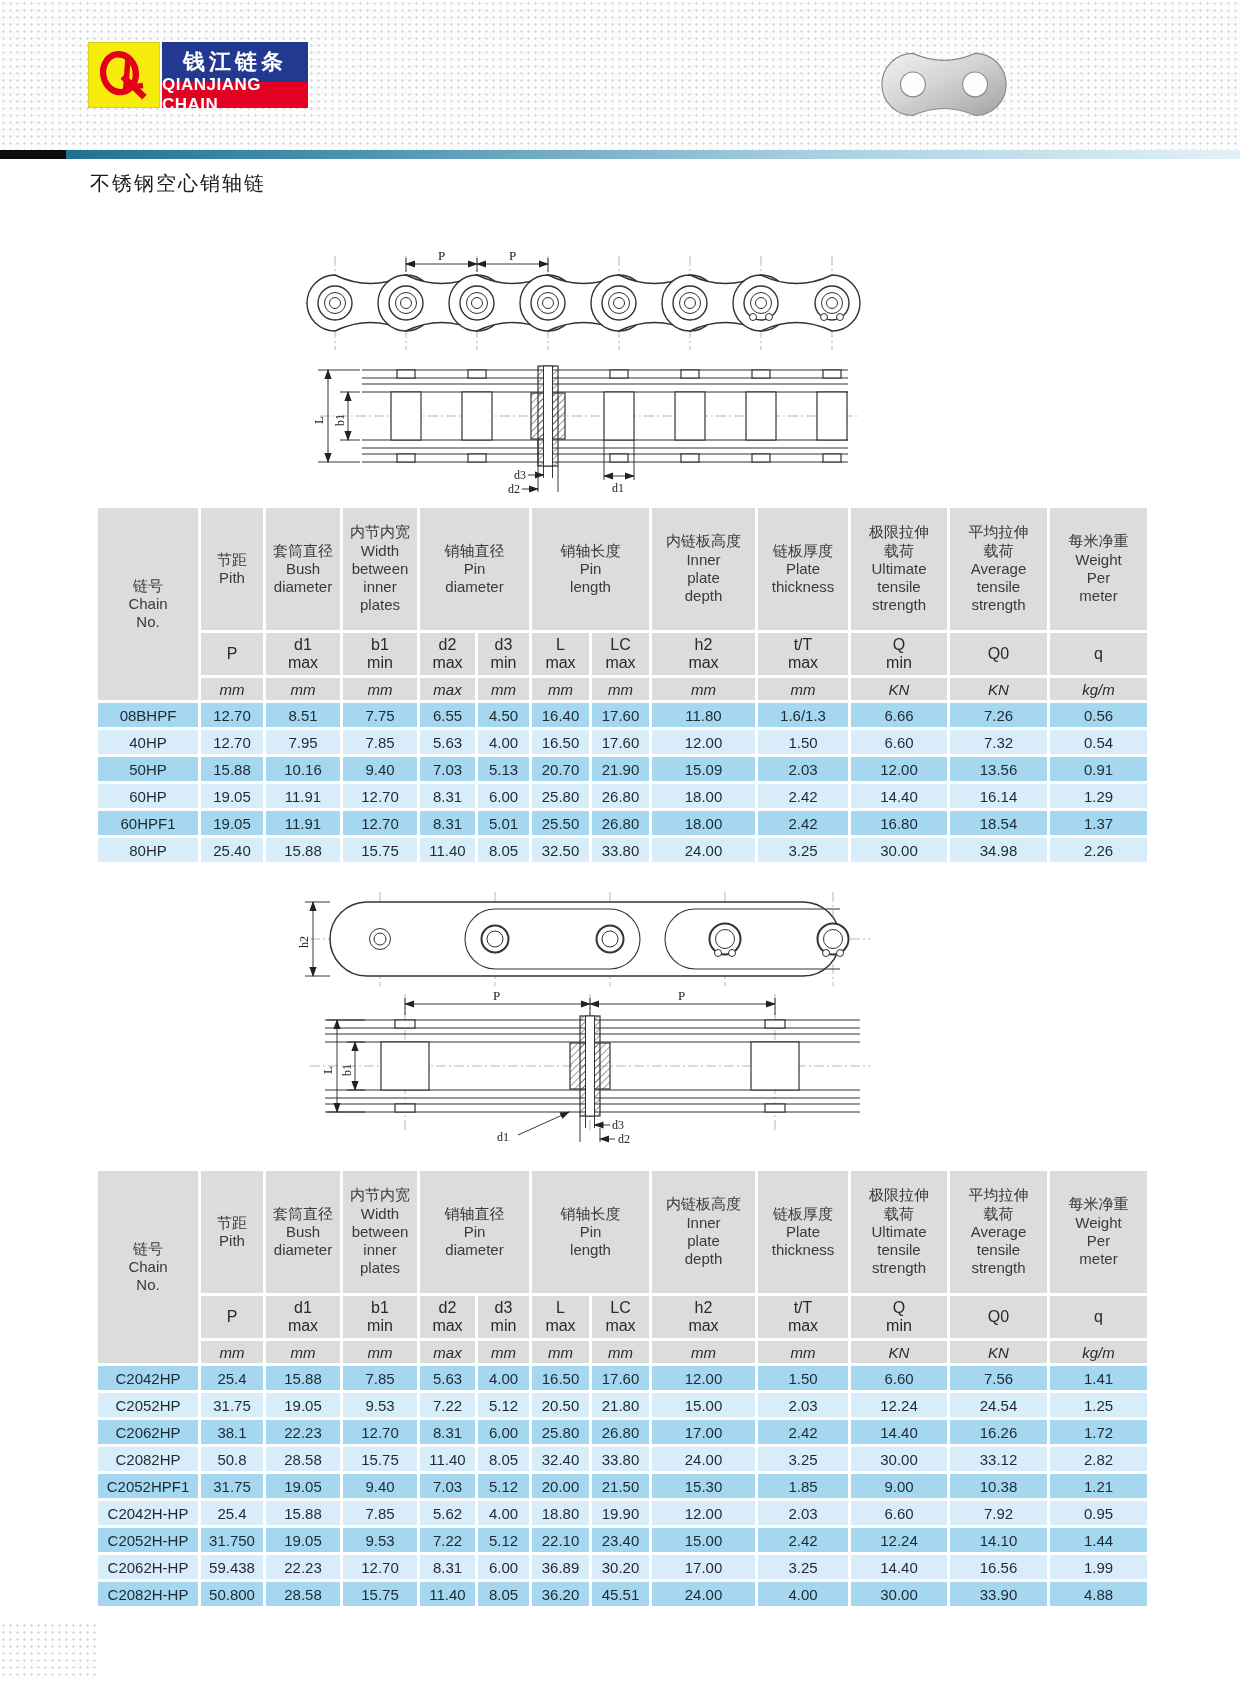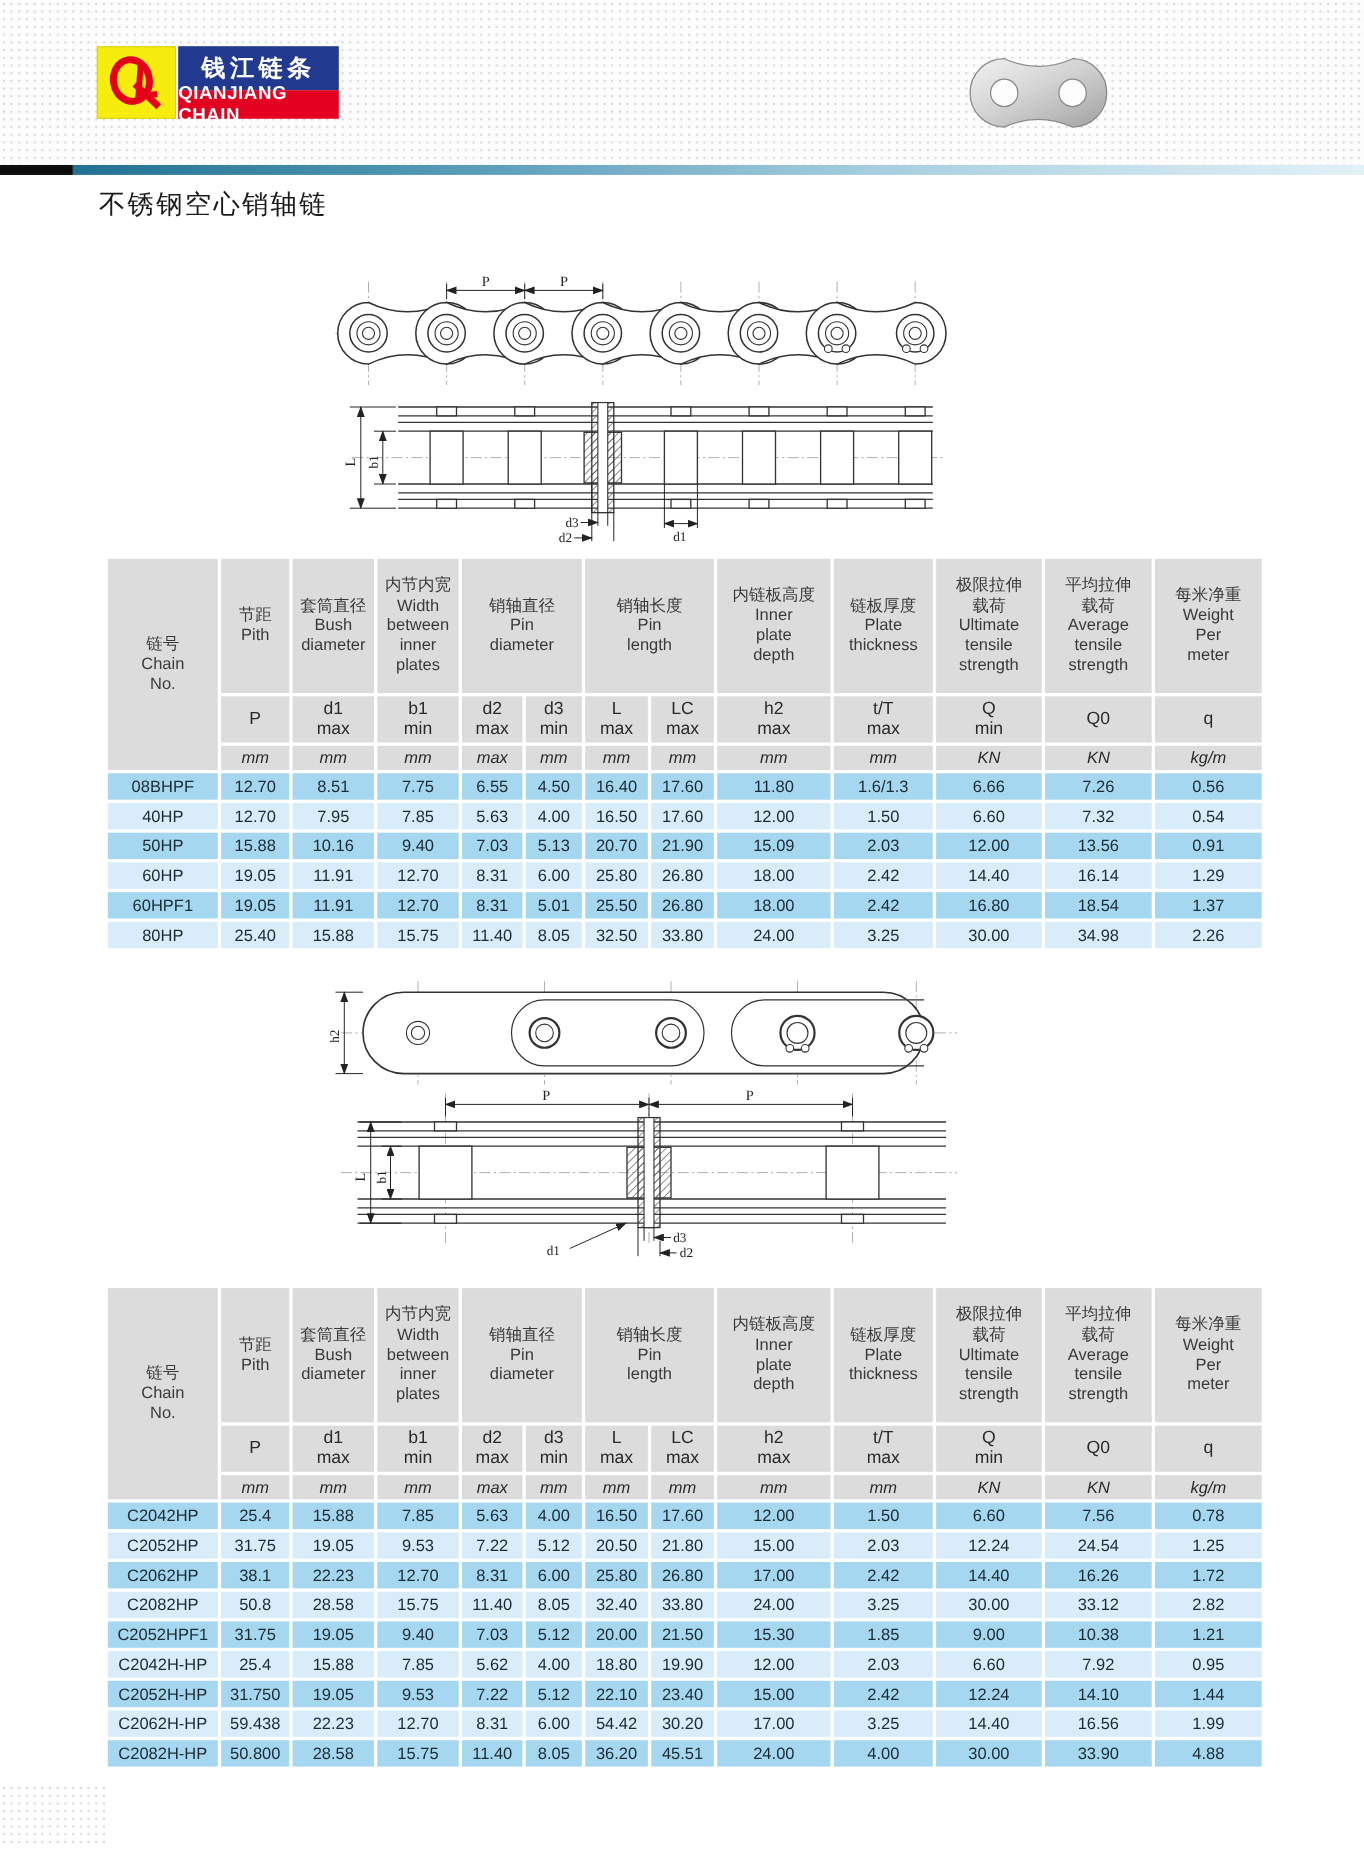--- a/index.html
+++ b/index.html
@@ -19,21 +19,21 @@
   .logo-mark{width:72px;height:66px;background:#f6ec0e;border:1px solid #d8d21a;box-sizing:border-box;display:flex;align-items:center;justify-content:center;}
   .logo-text{width:146px;display:flex;flex-direction:column;margin-left:2px;}
   .logo-cn{flex:1;background:#21398f;color:#fff;font-size:22px;font-weight:bold;letter-spacing:4px;display:flex;align-items:center;justify-content:center;}
   .logo-en{height:26px;background:#e30020;color:#fff;font-size:17px;font-weight:bold;letter-spacing:.5px;display:flex;align-items:center;justify-content:center;}
   .plate-icon{position:absolute;left:878px;top:44px;}
   
   .divider{position:absolute;left:0;top:150px;width:1240px;height:9px;background:linear-gradient(to right,#18698c 0%,#4e95b2 30%,#a8cfe0 65%,#e2f1f7 100%);}
   .divider-black{position:absolute;left:0;top:150px;width:66px;height:9px;background:#0d0d0d;}
   
   .title-block{position:absolute;left:90px;top:170px;color:#1b1b1b;}
-  .title-cn{font-size:24px;letter-spacing:2px;margin:0 0 10px 0;font-weight:500;}
+  .title-cn{font-size:20px;letter-spacing:2px;margin:0 0 10px 0;font-weight:500;}
   .title-en{font-size:27px;margin:0;font-weight:400;}
   
   .diag{position:absolute;}
   .diag text{font-family:"Liberation Serif",serif;fill:#222;}
   
   .spec-table{position:absolute;left:95px;width:1055px;border-collapse:separate;border-spacing:3px;table-layout:fixed;}
   .spec-table td{text-align:center;vertical-align:middle;overflow:hidden;padding:0 1px;}
   .hcell{background:#dcdcdc;color:#3a3a3a;font-size:15px;line-height:1.22;white-space:pre-line;}
   .row-group td{height:122px;}
   .row-sym td{background:#dcdcdc;color:#2a2a2a;font-size:16px;line-height:1.15;white-space:pre-line;height:42px;}
@@ -628,21 +628,21 @@
         <td>15.88</td>
         <td>7.85</td>
         <td>5.63</td>
         <td>4.00</td>
         <td>16.50</td>
         <td>17.60</td>
         <td>12.00</td>
         <td>1.50</td>
         <td>6.60</td>
         <td>7.56</td>
-        <td>0.78</td>
+        <td>1.41</td>
       </tr>
       <tr>
         <td>C2052HP</td>
         <td>31.75</td>
         <td>19.05</td>
         <td>9.53</td>
         <td>7.22</td>
         <td>5.12</td>
         <td>20.50</td>
         <td>21.80</td>
@@ -727,21 +727,21 @@
         <td>14.10</td>
         <td>1.44</td>
       </tr>
       <tr>
         <td>C2062H-HP</td>
         <td>59.438</td>
         <td>22.23</td>
         <td>12.70</td>
         <td>8.31</td>
         <td>6.00</td>
-        <td>54.42</td>
+        <td>36.89</td>
         <td>30.20</td>
         <td>17.00</td>
         <td>3.25</td>
         <td>14.40</td>
         <td>16.56</td>
         <td>1.99</td>
       </tr>
       <tr>
         <td>C2082H-HP</td>
         <td>50.800</td>

